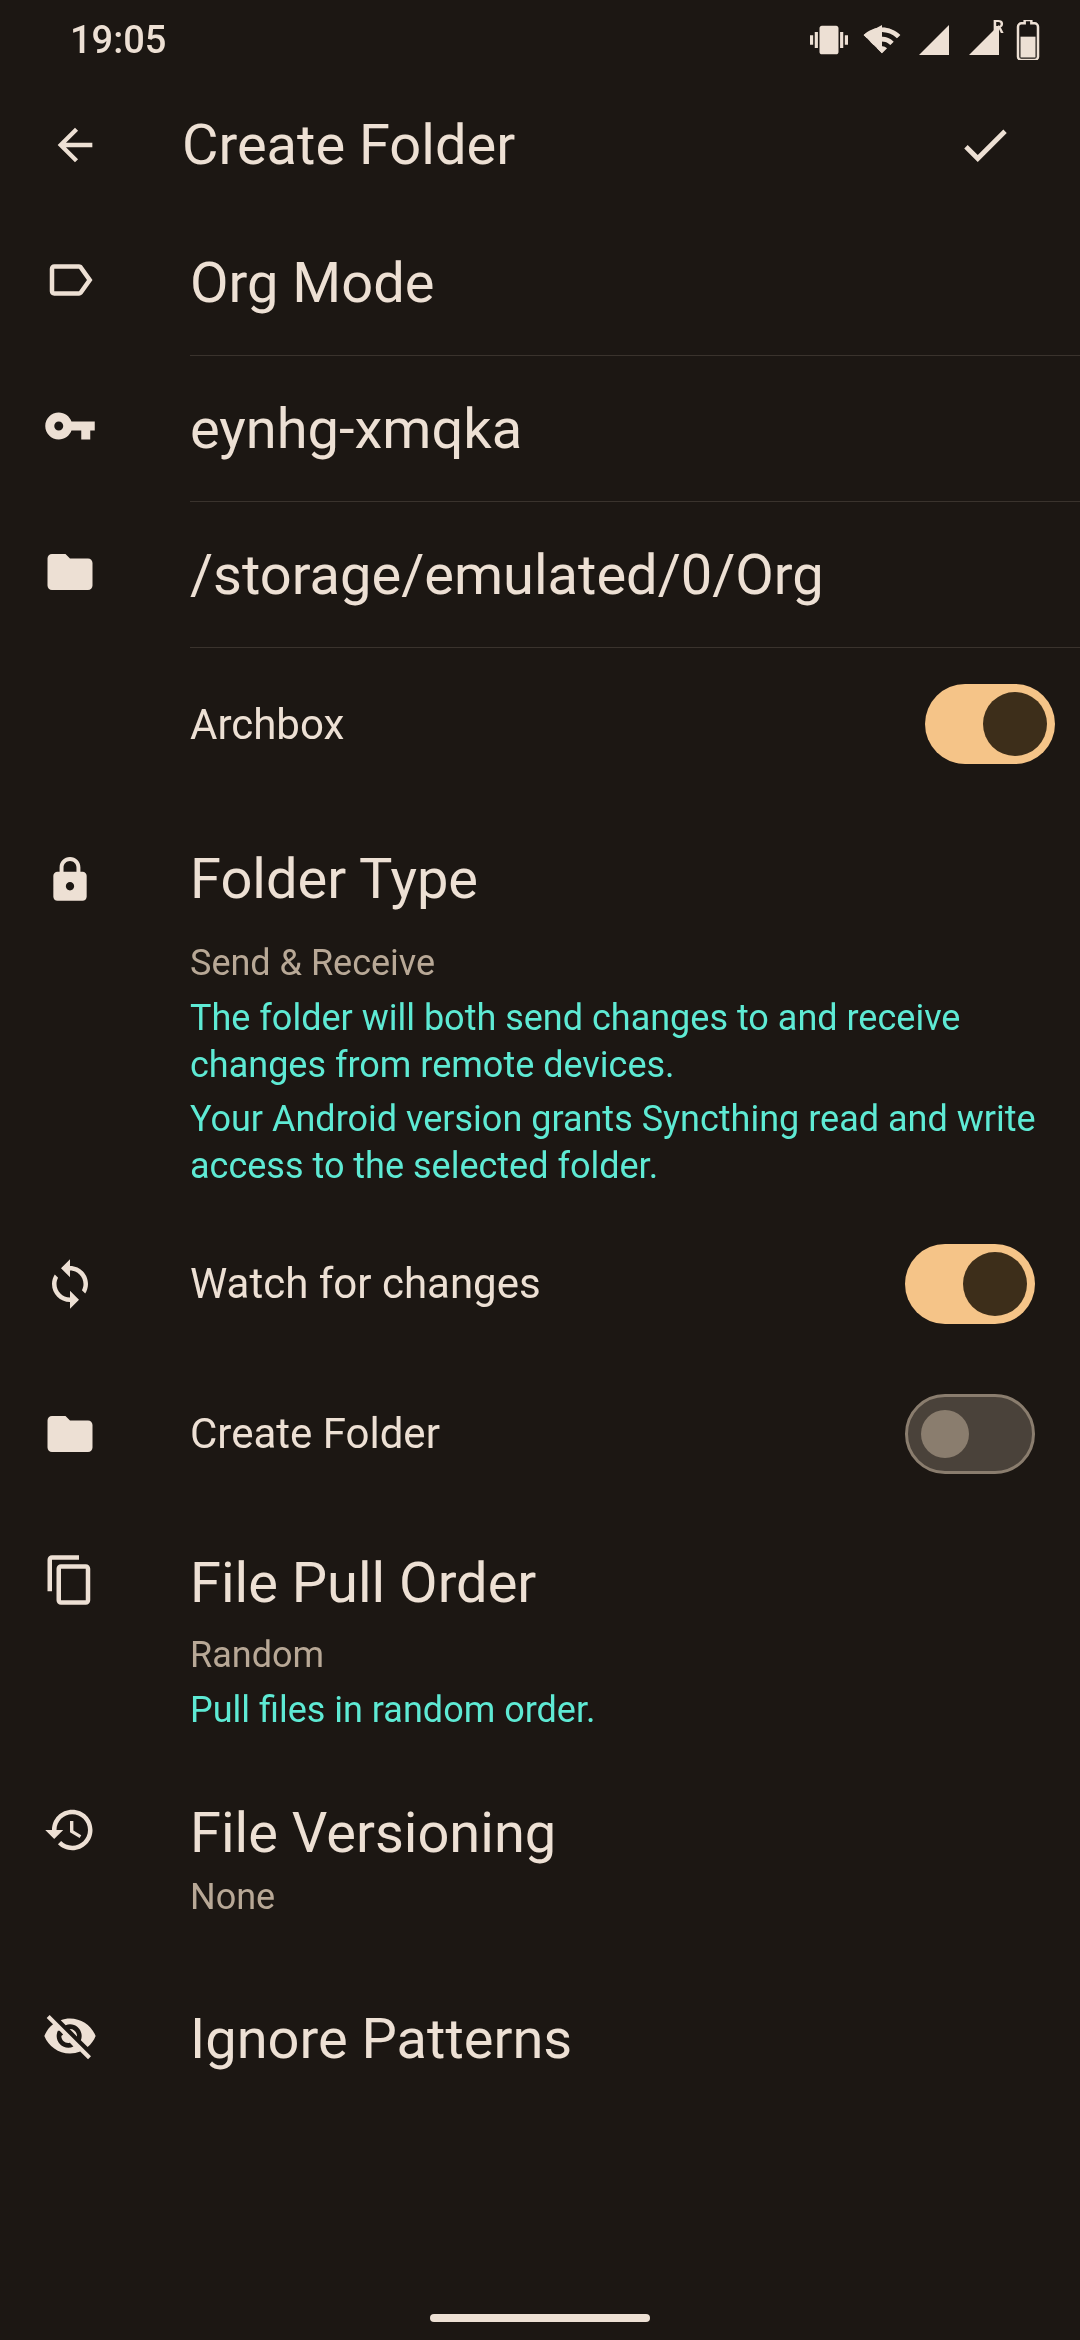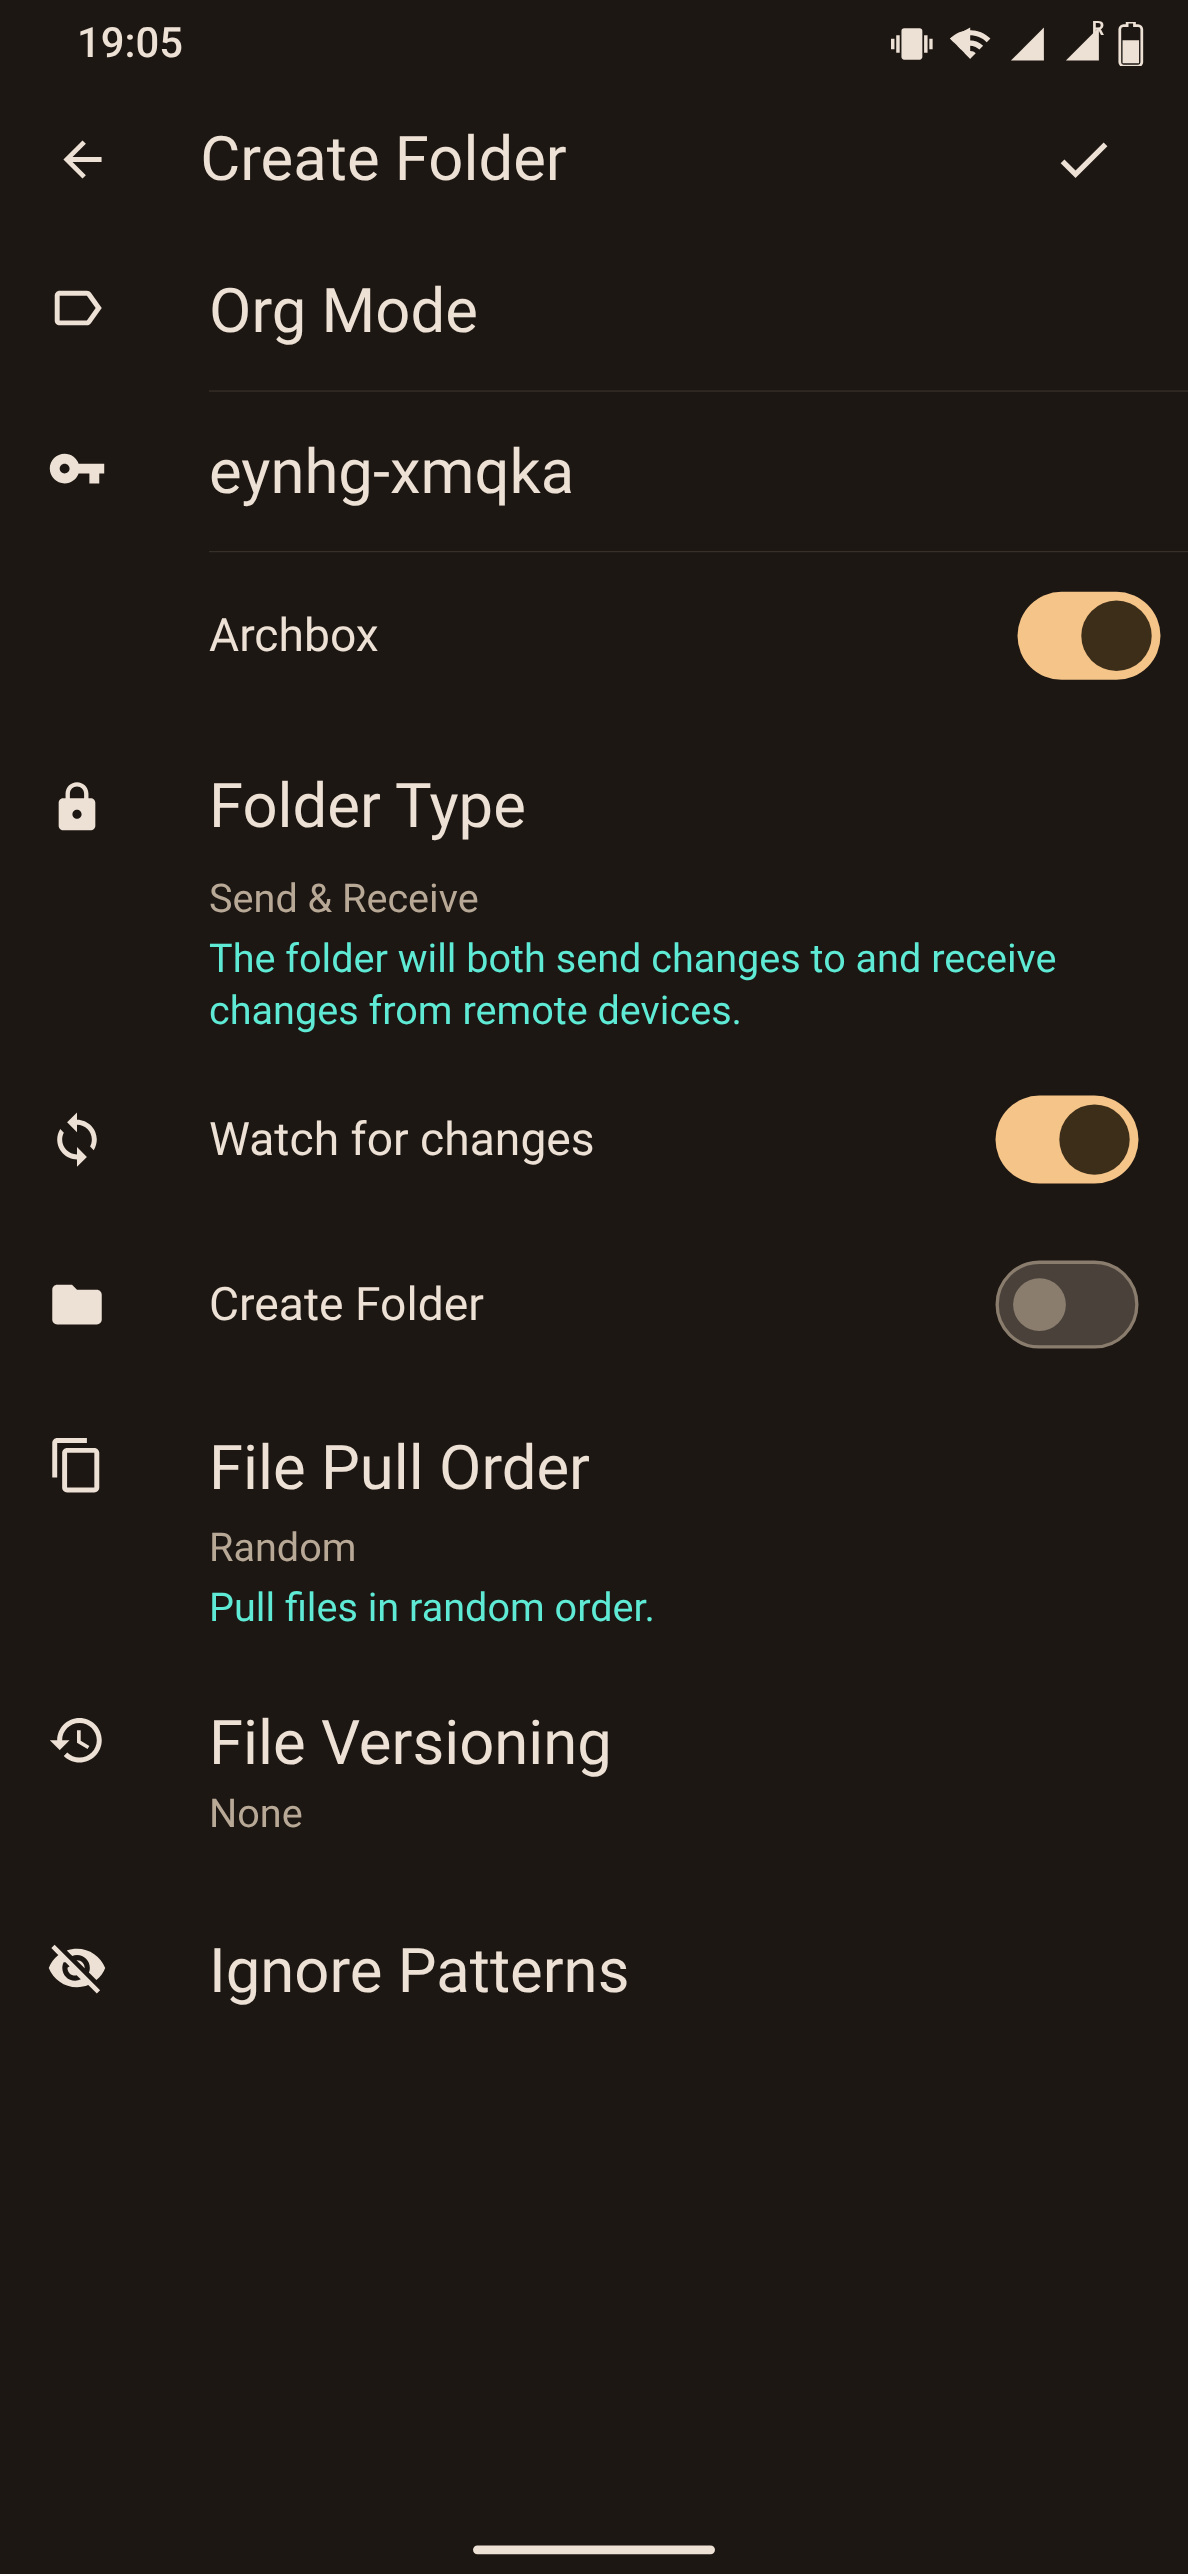--- a/index.html
+++ b/index.html
@@ -265,40 +265,51 @@
     <div class="list-icon">
       <svg width="54" height="54" viewBox="0 0 24 24">
           <path d="M12.65 10C11.83 7.67 9.61 6 7 6c-3.31 0-6 2.69-6 6s2.69 6 6 6c2.61 0 4.83-1.67 5.65-4H17v4h4v-4h2v-4H12.65zM7 14c-1.1 0-2-.9-2-2s.9-2 2-2 2 .9 2 2-.9 2-2 2z"></path>
         </svg>
     </div>
     <div class="list-body">
       <div class="list-title">eynhg-xmqka</div>
     </div>
   </div>
 
+  <div class="list-item with-divider">
+    <div class="list-icon">
+      <svg width="54" height="54" viewBox="0 0 24 24">
+          <path d="M10 4H4c-1.1 0-1.99.9-1.99 2L2 18c0 1.1.9 2 2 2h16c1.1 0 2-.9 2-2V8c0-1.1-.9-2-2-2h-8l-2-2z"></path>
+        </svg>
+    </div>
+    <div class="list-body">
+      <div class="list-title">/storage/emulated/0/Org</div>
+    </div>
+  </div>
 
   <div class="toggle-row" style="padding-top:36px;padding-bottom:36px;">
     <div class="toggle-label-area">
       <div class="toggle-title">Archbox</div>
     </div>
     <div class="switch on">
       <div class="thumb"></div>
     </div>
   </div>
 
   <div class="list-item" style="padding-top:46px;padding-bottom:30px;">
     <div class="list-icon" style="margin-top:4px;">
       <svg width="50" height="50" viewBox="0 0 24 24">
           <path d="M18 8h-1V6c0-2.76-2.24-5-5-5S7 3.24 7 6v2H6c-1.1 0-2 .9-2 2v10c0 1.1.9 2 2 2h12c1.1 0 2-.9 2-2V10c0-1.1-.9-2-2-2zm-6 9c-1.1 0-2-.9-2-2s.9-2 2-2 2 .9 2 2-.9 2-2 2zm3.1-9H8.9V6c0-1.71 1.39-3.1 3.1-3.1 1.71 0 3.1 1.39 3.1 3.1v2z"></path>
         </svg>
     </div>
     <div class="list-body">
       <div class="list-title" style="margin-bottom:20px;">Folder Type</div>
       <div class="list-subtitle">Send &amp; Receive</div>
       <div class="list-desc">The folder will both send changes to and receive changes from remote devices.</div>
+      <div class="list-desc">Your Android version grants Syncthing read and write access to the selected folder.</div>
     </div>
   </div>
 
   <div class="item-with-switch" style="padding-top:24px;">
     <div class="list-icon">
       <svg width="54" height="54" viewBox="0 0 24 24">
           <path d="M12 4V1L8 5l4 4V6c3.31 0 6 2.69 6 6 0 1.01-.25 1.97-.7 2.8l1.46 1.46C19.54 15.03 20 13.57 20 12c0-4.42-3.58-8-8-8zm0 14c-3.31 0-6-2.69-6-6 0-1.01.25-1.97.7-2.8L5.24 7.74C4.46 8.97 4 10.43 4 12c0 4.42 3.58 8 8 8v3l4-4-4-4v3z"></path>
         </svg>
     </div>
     <div class="list-body">

